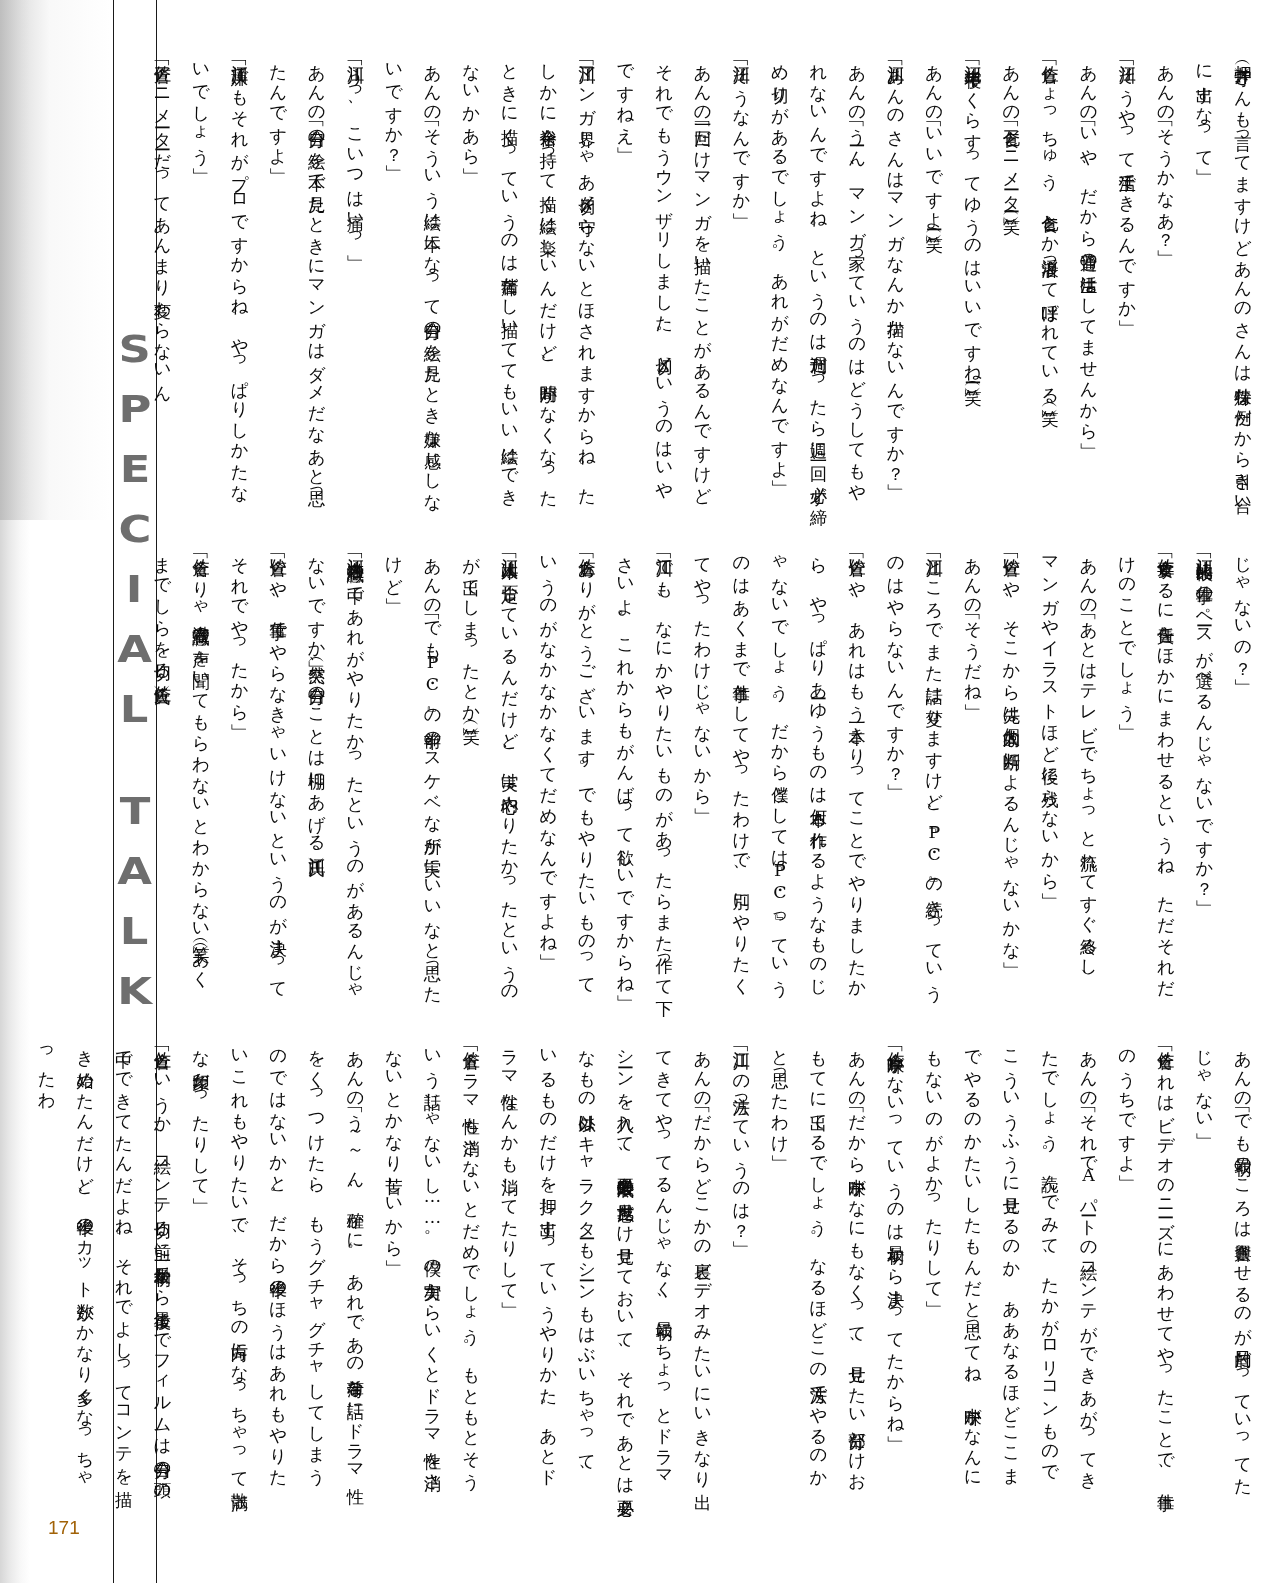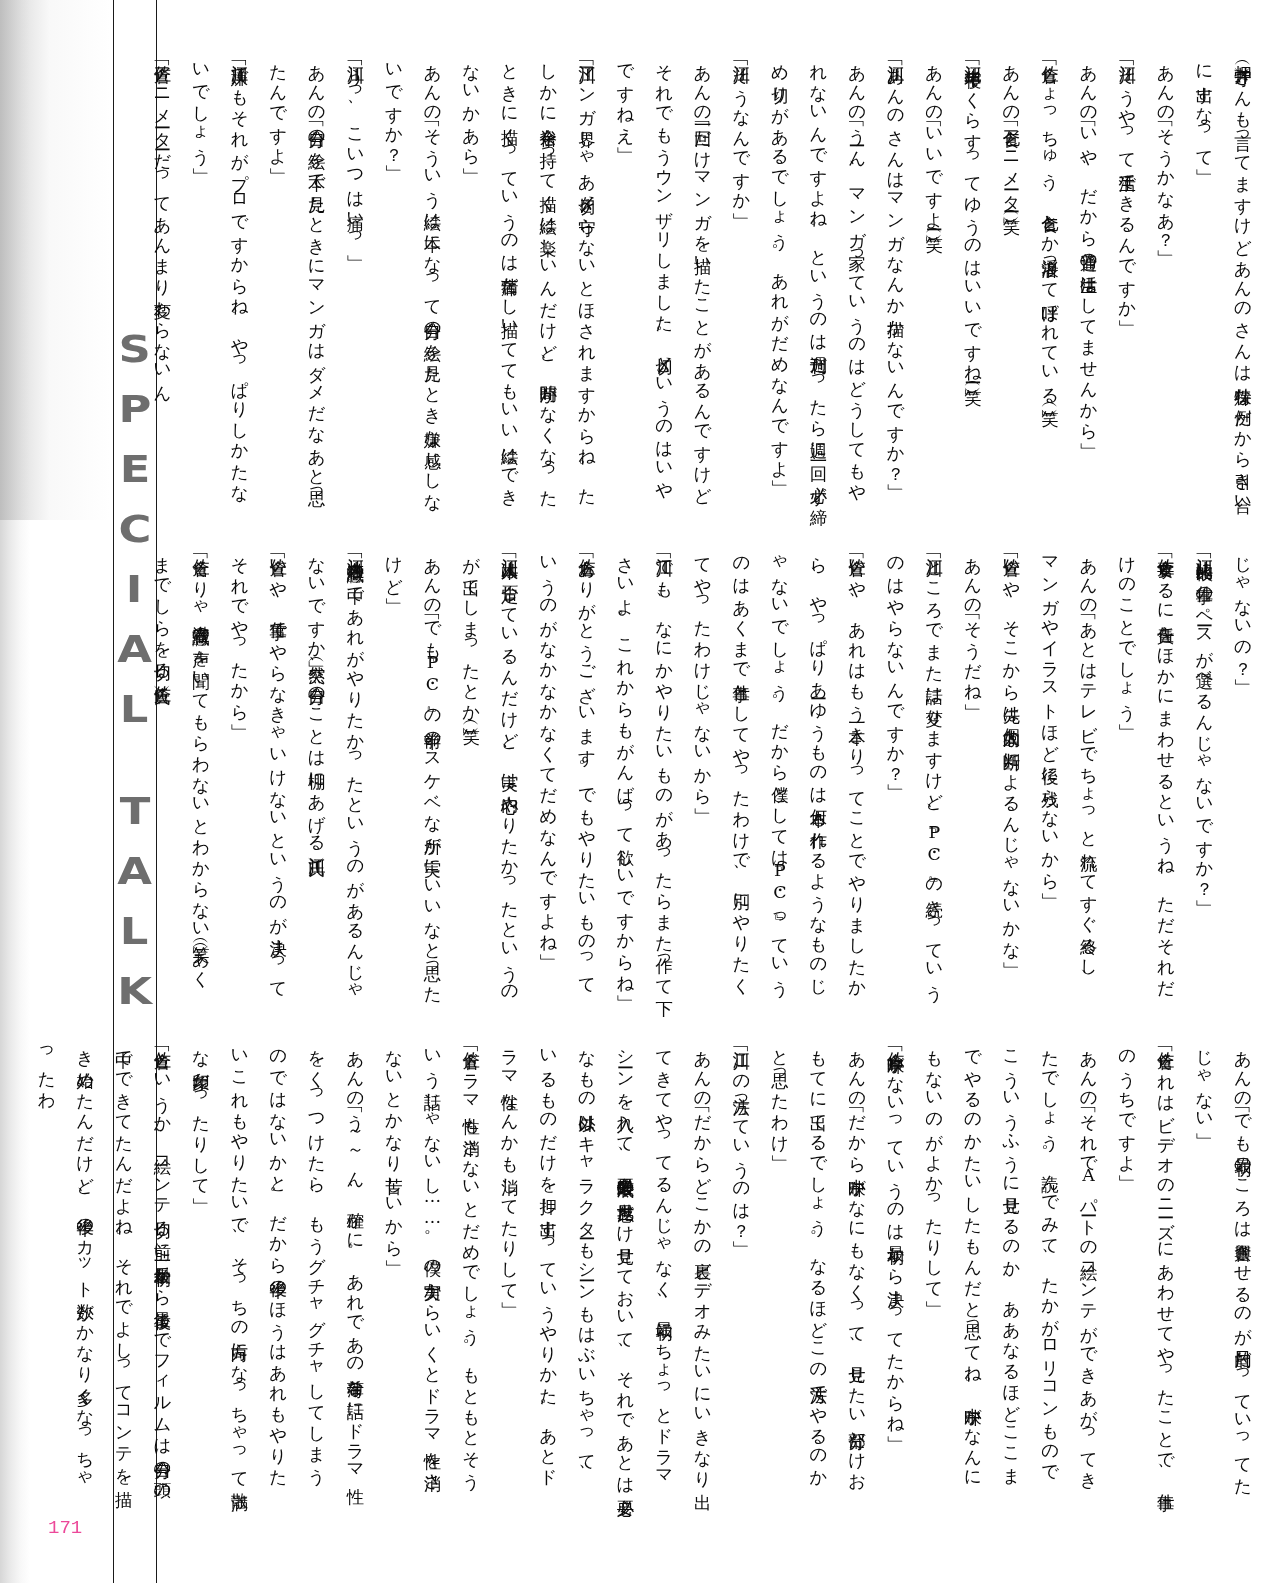--- a/index.html
+++ b/index.html
@@ -66,22 +66,22 @@
     transform: scaleX(1.18);
   }
   .special-talk .gap { height: 42px; }
 
   
   .folio {
     position: absolute;
     left: 48px;
     top: 1517px;
     font-size: 19px;
-    color: #ec4899;
-    font-family: Liberation Mono, monospace;
+    color: #a16207;
+    font-family: Liberation Sans, sans-serif;
   }
 
   
   .band {
     position: absolute;
     writing-mode: vertical-rl;
     -webkit-writing-mode: vertical-rl;
     text-orientation: upright;
     font-family: "DejaVu Serif", "Liberation Serif", serif;
     font-size: 17.4px;

